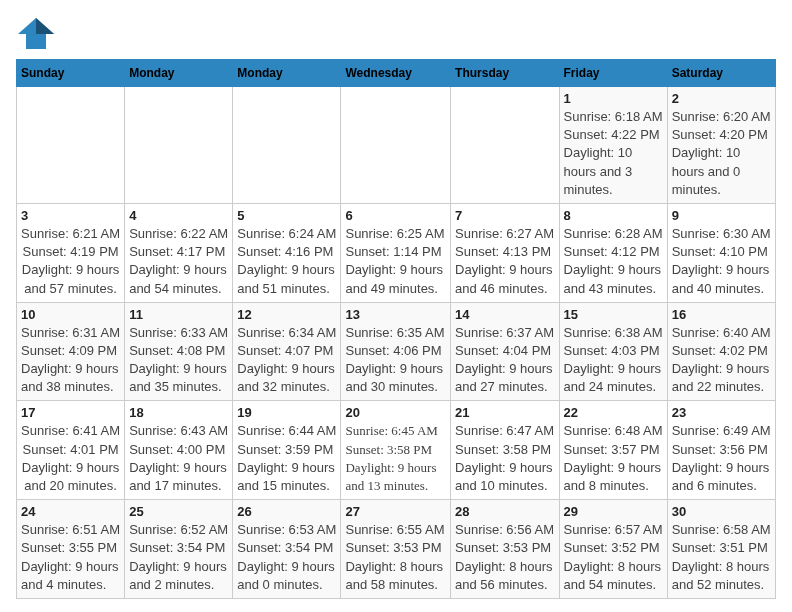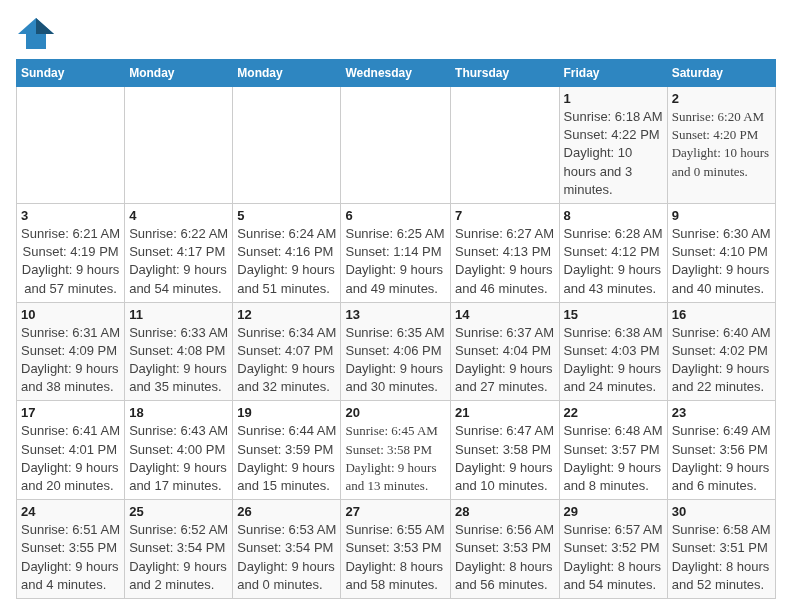--- a/index.html
+++ b/index.html
@@ -48,21 +48,21 @@
       font-size: 14px;
       color: #555;
     }
     table {
       width: 100%;
       border-collapse: collapse;
       font-size: 11px;
     }
     thead tr th {
       background-color: #2e86c1;
-      color: #ffffff;
+      color: #000000;
       padding: 6px 4px;
       text-align: left;
       font-size: 12px;
       border: 1px solid #2e86c1;
     }
     tbody tr td {
       border: 1px solid #ccc;
       vertical-align: top;
       padding: 4px;
       width: 113px;
@@ -130,21 +130,21 @@
         <td class="empty-cell"></td>
         <td class="empty-cell"></td>
         <td>
           <span class="day-number">1</span>
           <div class="day-info" style="white-space: pre-line;">Sunrise: 6:18 AM
 Sunset: 4:22 PM
 Daylight: 10 hours and 3 minutes.</div>
         </td>
         <td>
           <span class="day-number">2</span>
-          <div class="day-info" style="white-space: pre-line; font-family: Liberation Serif, serif;">Sunrise: 6:20 AM
+          <div class="day-info" style="white-space: pre-line;">Sunrise: 6:20 AM
 Sunset: 4:20 PM
 Daylight: 10 hours and 0 minutes.</div>
         </td>
       </tr>
       <tr>
         <td>
           <span class="day-number">3</span>
           <div class="day-info" style="white-space: pre-line; text-align: center;">Sunrise: 6:21 AM
 Sunset: 4:19 PM
 Daylight: 9 hours and 57 minutes.</div>
@@ -226,21 +226,21 @@
         <td>
           <span class="day-number">16</span>
           <div class="day-info" style="white-space: pre-line;">Sunrise: 6:40 AM
 Sunset: 4:02 PM
 Daylight: 9 hours and 22 minutes.</div>
         </td>
       </tr>
       <tr>
         <td>
           <span class="day-number">17</span>
-          <div class="day-info" style="white-space: pre-line;">Sunrise: 6:41 AM
+          <div class="day-info" style="white-space: pre-line; text-align: center;">Sunrise: 6:41 AM
 Sunset: 4:01 PM
 Daylight: 9 hours and 20 minutes.</div>
         </td>
         <td>
           <span class="day-number">18</span>
           <div class="day-info" style="white-space: pre-line;">Sunrise: 6:43 AM
 Sunset: 4:00 PM
 Daylight: 9 hours and 17 minutes.</div>
         </td>
         <td>

